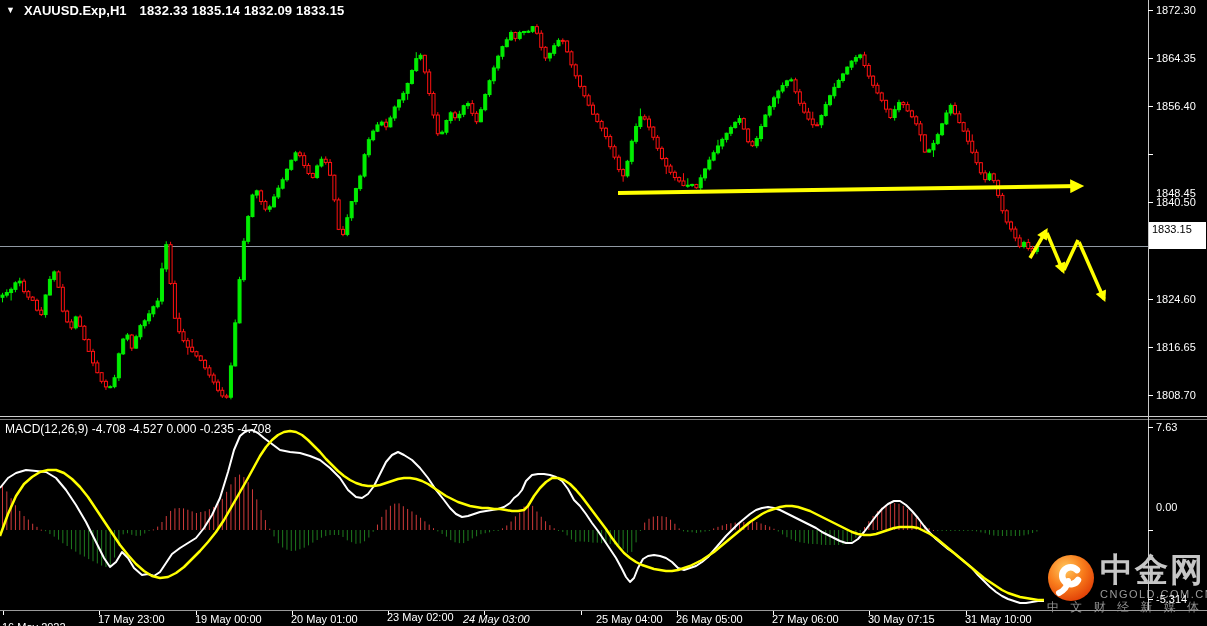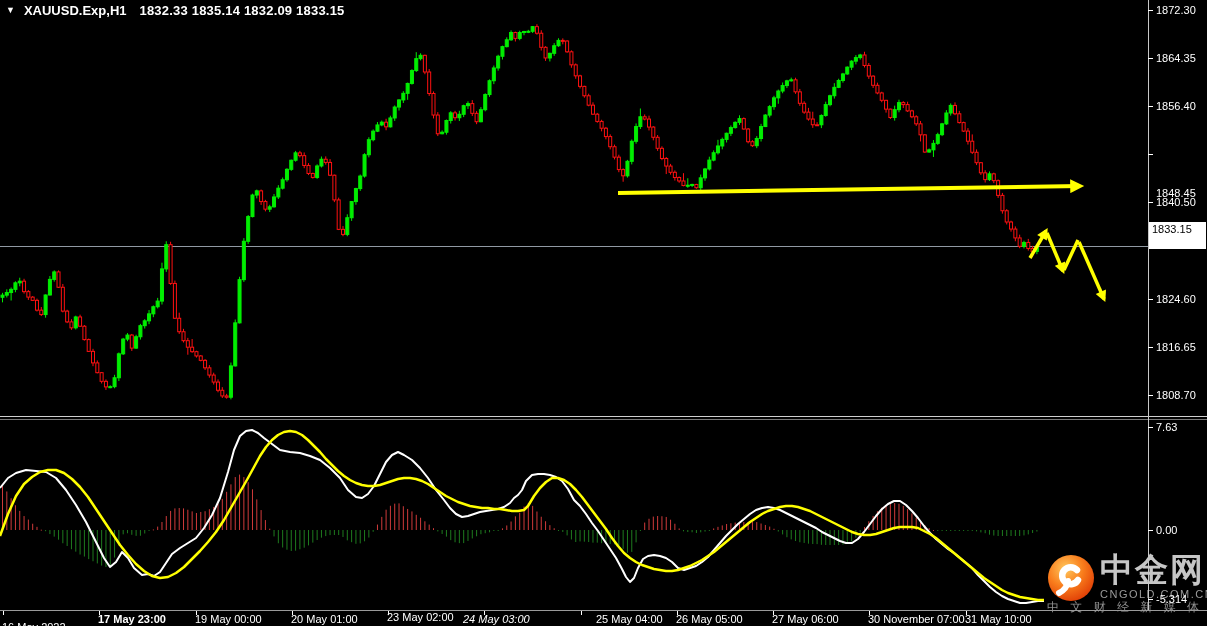--- a/index.html
+++ b/index.html
@@ -45,20 +45,25 @@
     </div>
   </div>
   <div class="logo-tag">中 文 财 经 新 媒 体</div>
 
   <div class="hdr">
     <span class="tri">▼</span>
     <span>XAUUSD.Exp,H1</span>
     <span class="quotes">1832.33 1835.14 1832.09 1833.15</span>
   </div>
 
+  <div class="macd-lbl">
+    <span>MACD(12,26,9)</span>
+    <span> </span>
+    <span>-4.708 -4.527 0.000 -0.235 -4.708</span>
+  </div>
 
   <svg id="chart-svg" class="chart" width="1207" height="626">
       <defs>
         <clipPath id="clipMain">
           <rect x="0" y="0" width="1148" height="415"></rect>
         </clipPath>
         <clipPath id="clipMacd">
           <rect x="0" y="420" width="1148" height="190"></rect>
         </clipPath>
         <marker id="arrSm" viewBox="0 0 10 10" refX="7" refY="5" markerWidth="4" markerHeight="3.2" orient="auto">
@@ -836,29 +841,29 @@
   <div class="labels" id="labels-layer">
       <div class="lbl" style="left: 1156px; top: 4px;">1872.30</div>
       <div class="lbl" style="left: 1156px; top: 52px;">1864.35</div>
       <div class="lbl" style="left: 1156px; top: 100px;">1856.40</div>
       <div class="lbl" style="left: 1156px; top: 148px; margin-top: 39px;">1848.45</div>
       <div class="lbl" style="left: 1156px; top: 196px;">1840.50</div>
       <div class="lbl" style="left: 1156px; top: 293px;">1824.60</div>
       <div class="lbl" style="left: 1156px; top: 341px;">1816.65</div>
       <div class="lbl" style="left: 1156px; top: 389px;">1808.70</div>
       <div class="lbl" style="left: 1156px; top: 421px;">7.63</div>
-      <div class="lbl" style="left: 1156px; top: 524px; text-align: right;">0.00</div>
+      <div class="lbl" style="left: 1156px; top: 501px; text-align: right;">0.00</div>
       <div class="lbl" style="left: 1156px; top: 593px;">-5.314</div>
       <div class="lbl" style="left: 2px; top: 613px; margin-top: 8px;">16 May 2022</div>
-      <div class="lbl" style="left: 98px; top: 613px; font-weight: bold;">17 May 23:00</div>
+      <div class="lbl" style="left: 98px; top: 613px;">17 May 23:00</div>
       <div class="lbl" style="left: 195px; top: 613px;">19 May 00:00</div>
       <div class="lbl" style="left: 291px; top: 613px;">20 May 01:00</div>
       <div class="lbl" style="left: 387px; top: 611px;">23 May 02:00</div>
       <div class="lbl" style="left: 463px; top: 613px; font-style: italic;">24 May 03:00</div>
       <div class="lbl" style="left: 596px; top: 613px;">25 May 04:00</div>
       <div class="lbl" style="left: 676px; top: 613px;">26 May 05:00</div>
       <div class="lbl" style="left: 772px; top: 613px;">27 May 06:00</div>
-      <div class="lbl" style="left: 868px; top: 613px;">30 November 07:00</div>
+      <div class="lbl" style="left: 868px; top: 613px;">30 May 07:15</div>
       <div class="lbl" style="left: 965px; top: 613px;">31 May 10:00</div>
     </div>
 
   <div class="price-box">1833.15</div>
 </div>
 
 </body></html>

